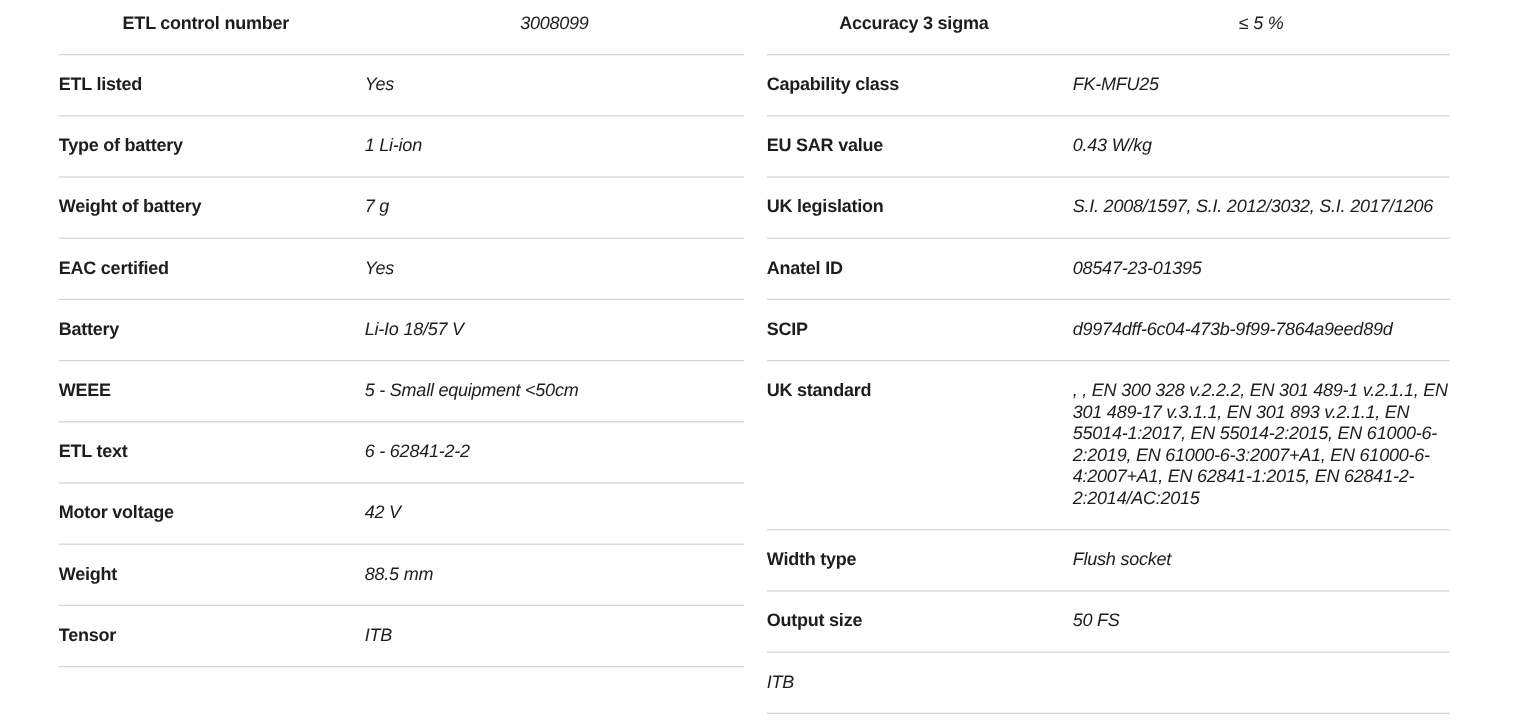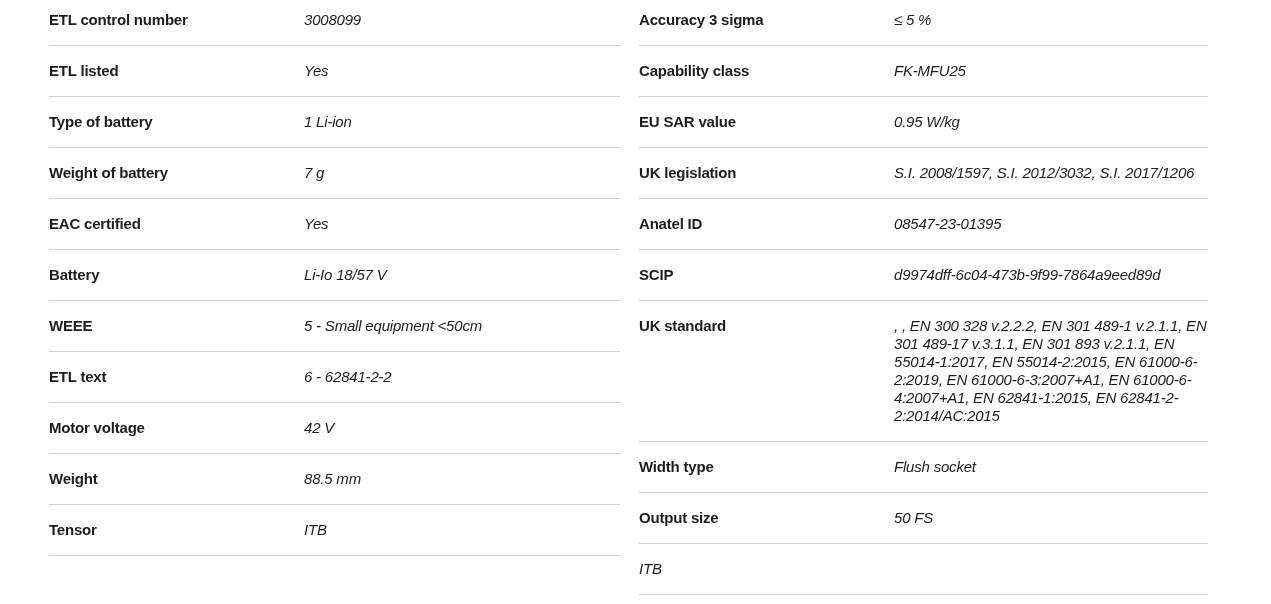--- a/index.html
+++ b/index.html
@@ -26,20 +26,21 @@
     display: grid;
     grid-template-columns: 255px 1fr;
     padding: 16px 0;
     border-bottom: 1px solid #d3d3d3;
     font-size: 15px;
     line-height: 18px;
     letter-spacing: -0.2px;
   }
   .spec-row:first-child {
     padding-top: 11px;
+    text-align: center;
   }
   .spec-label {
     font-weight: 700;
     padding-right: 10px;
   }
   .spec-value {
     font-weight: 400;
     word-wrap: break-word;
     font-style: italic;
   }
@@ -100,21 +101,21 @@
     <div class="spec-row">
       <span class="spec-label">Accuracy 3 sigma</span>
       <span class="spec-value">≤ 5 %</span>
     </div>
     <div class="spec-row">
       <span class="spec-label">Capability class</span>
       <span class="spec-value">FK-MFU25</span>
     </div>
     <div class="spec-row">
       <span class="spec-label">EU SAR value</span>
-      <span class="spec-value">0.95 W/kg</span>
+      <span class="spec-value">0.43 W/kg</span>
     </div>
     <div class="spec-row">
       <span class="spec-label">UK legislation</span>
       <span class="spec-value">S.I. 2008/1597, S.I. 2012/3032, S.I. 2017/1206</span>
     </div>
     <div class="spec-row">
       <span class="spec-label">Anatel ID</span>
       <span class="spec-value">08547-23-01395</span>
     </div>
     <div class="spec-row">

